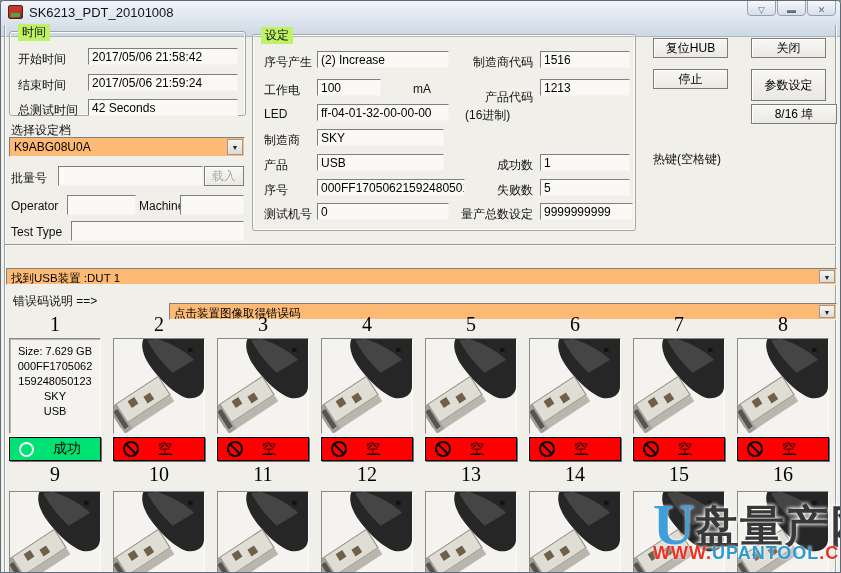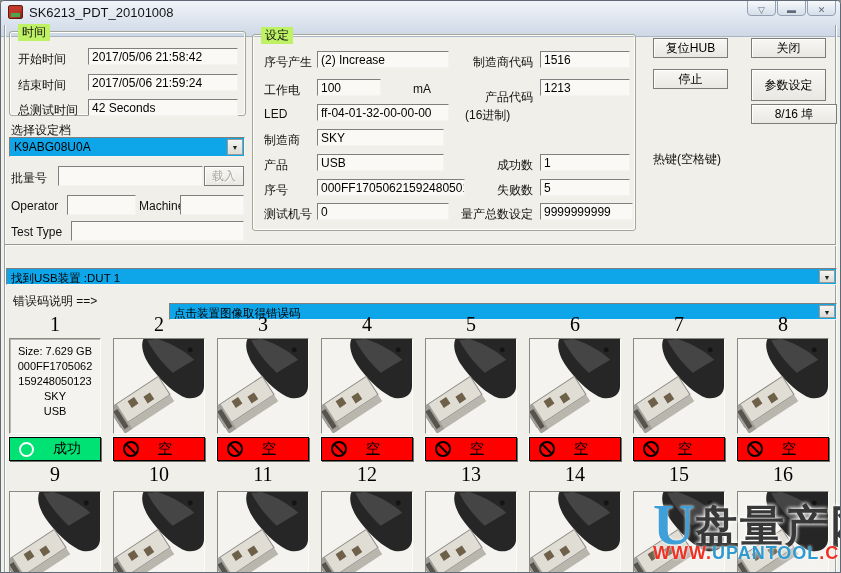--- a/index.html
+++ b/index.html
@@ -38,21 +38,21 @@
     font-size:12px; color:#111; }
 
   .lb { position:absolute; font-size:12px; color:#111; white-space:nowrap; }
   .lb-r { position:absolute; font-size:12px; color:#111; white-space:nowrap; text-align:right; width:84px; }
   .fld {
     position:absolute; height:17px; background:#faf9f6; font-size:12px; color:#000;
     border:1px solid; border-color:#7f7f7f #f4f3ef #f4f3ef #7f7f7f;
     padding:1px 3px 0 3px; white-space:nowrap; overflow:hidden;
   }
   .combo {
-    position:absolute; background:#0ea5e9; border:1px solid; border-color:#7f7f7f #f4f3ef #f4f3ef #7f7f7f;
+    position:absolute; background:#fdba74; border:1px solid; border-color:#7f7f7f #f4f3ef #f4f3ef #7f7f7f;
     font-size:12px; padding:2px 18px 0 4px; white-space:nowrap; overflow:hidden;
   }
   .combo .arrow-btn {
     position:absolute; right:1px; top:1px; bottom:1px; width:16px;
     background:linear-gradient(#f6f5f2,#dcdbd5); border:1px solid #9a9a92;
     font-size:7px; text-align:center; line-height:15px; color:#222;
   }
   .btn {
     position:absolute; background:linear-gradient(#f8f7f4,#e9e8e3);
     border:1px solid #7d7d77; box-shadow:inset 1px 1px 0 #fff;

